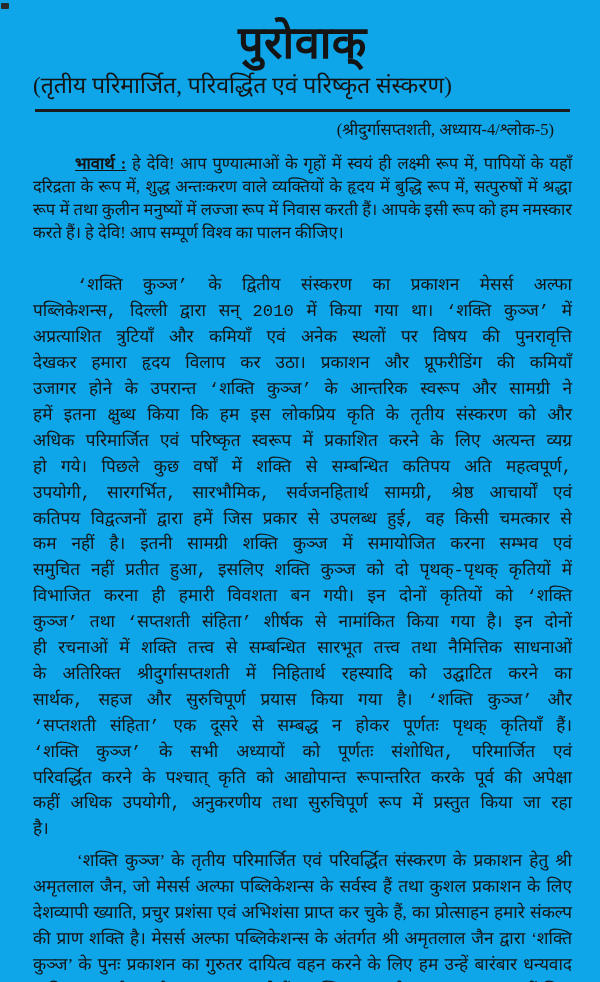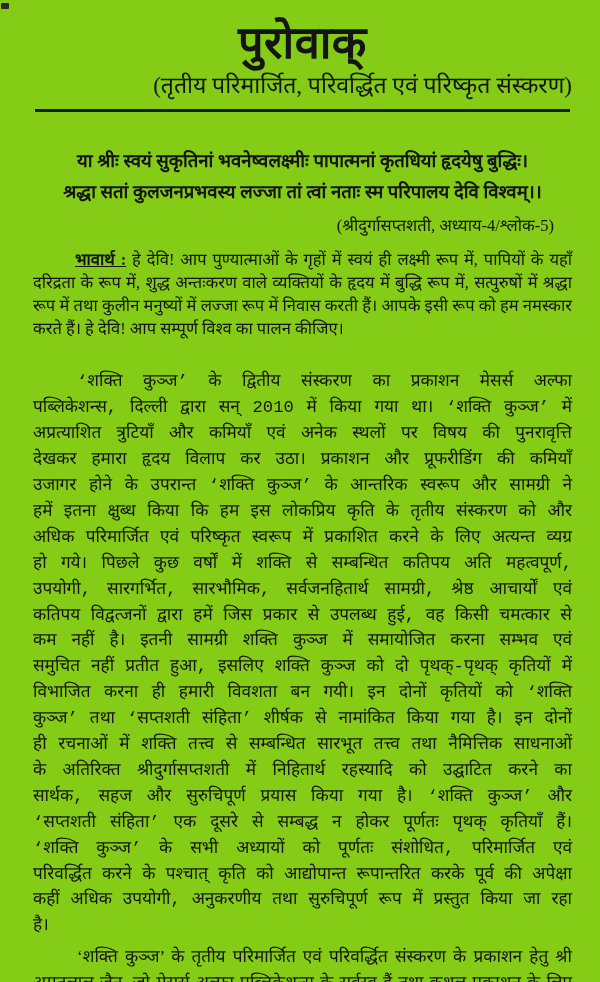--- a/index.html
+++ b/index.html
@@ -1,21 +1,21 @@
 <!DOCTYPE html>
 <html lang="hi"><head>
 <meta charset="utf-8">
 <style>
   html, body { margin: 0; padding: 0; background: #e8e8e8; }
   .page {
     position: relative;
     width: 600px;
     height: 982px;
     margin: 0 auto;
-    background: #84cc16;
+    background: #0ea5e9;
     color: #141414;
     font-family: "Liberation Serif", "DejaVu Serif", serif;
     overflow: hidden;
     box-sizing: border-box;
   }
   .content {
     padding: 0 28px 0 33px;
   }
   .speck {
     position: absolute;
@@ -29,21 +29,21 @@
   .title {
     margin: 18px 0 0 0;
     text-align: center;
     font-size: 45px;
     line-height: 1.15;
     font-weight: bold;
     letter-spacing: 0.5px;
   }
   .subtitle {
     margin: 2px 0 0 0;
-    text-align: right;
+    text-align: left;
     font-size: 23px;
     line-height: 1.2;
     font-weight: normal;
   }
   .rule {
     border: none;
     border-top: 3px solid #1c1c1c;
     margin: 10px 2px 0 2px;
   }
   .verse {
@@ -82,24 +82,20 @@
 <div class="page">
   <div class="speck"></div>
   <div class="content">
 
     <h1 class="title">पुरोवाक्</h1>
 
     <div class="subtitle">(तृतीय परिमार्जित, परिवर्द्धित एवं परिष्कृत संस्करण)</div>
 
     <hr class="rule">
 
-    <div class="verse">
-      <div>या श्रीः स्वयं सुकृतिनां भवनेष्वलक्ष्मीः पापात्मनां कृतधियां हृदयेषु बुद्धिः।</div>
-      <div>श्रद्धा सतां कुलजनप्रभवस्य लज्जा तां त्वां नताः स्म परिपालय देवि विश्वम्।।</div>
-    </div>
 
     <div class="attribution">(श्रीदुर्गासप्तशती, अध्याय-4/श्लोक-5)</div>
 
     <p class="bhavarth">
       <span class="label">भावार्थ :</span>
       <span>हे देवि! आप पुण्यात्माओं के गृहों में स्वयं ही लक्ष्मी रूप में, पापियों के यहाँ दरिद्रता के रूप में, शुद्ध अन्तःकरण वाले व्यक्तियों के हृदय में बुद्धि रूप में, सत्पुरुषों में श्रद्धा रूप में तथा कुलीन मनुष्यों में लज्जा रूप में निवास करती हैं। आपके इसी रूप को हम नमस्कार करते हैं। हे देवि! आप सम्पूर्ण विश्व का पालन कीजिए।</span>
     </p>
 
     <p class="body-para para-1">‘शक्ति कुञ्ज’ के द्वितीय संस्करण का प्रकाशन मेसर्स अल्फा पब्लिकेशन्स, दिल्ली द्वारा सन् 2010 में किया गया था। ‘शक्ति कुञ्ज’ में अप्रत्याशित त्रुटियाँ और कमियाँ एवं अनेक स्थलों पर विषय की पुनरावृत्ति देखकर हमारा हृदय विलाप कर उठा। प्रकाशन और प्रूफरीडिंग की कमियाँ उजागर होने के उपरान्त ‘शक्ति कुञ्ज’ के आन्तरिक स्वरूप और सामग्री ने हमें इतना क्षुब्ध किया कि हम इस लोकप्रिय कृति के तृतीय संस्करण को और अधिक परिमार्जित एवं परिष्कृत स्वरूप में प्रकाशित करने के लिए अत्यन्त व्यग्र हो गये। पिछले कुछ वर्षों में शक्ति से सम्बन्धित कतिपय अति महत्वपूर्ण, उपयोगी, सारगर्भित, सारभौमिक, सर्वजनहितार्थ सामग्री, श्रेष्ठ आचार्यों एवं कतिपय विद्वत्जनों द्वारा हमें जिस प्रकार से उपलब्ध हुई, वह किसी चमत्कार से कम नहीं है। इतनी सामग्री शक्ति कुञ्ज में समायोजित करना सम्भव एवं समुचित नहीं प्रतीत हुआ, इसलिए शक्ति कुञ्ज को दो पृथक्-पृथक् कृतियों में विभाजित करना ही हमारी विवशता बन गयी। इन दोनों कृतियों को ‘शक्ति कुञ्ज’ तथा ‘सप्तशती संहिता’ शीर्षक से नामांकित किया गया है। इन दोनों ही रचनाओं में शक्ति तत्त्व से सम्बन्धित सारभूत तत्त्व तथा नैमित्तिक साधनाओं के अतिरिक्त श्रीदुर्गासप्तशती में निहितार्थ रहस्यादि को उद्घाटित करने का सार्थक, सहज और सुरुचिपूर्ण प्रयास किया गया है। ‘शक्ति कुञ्ज’ और ‘सप्तशती संहिता’ एक दूसरे से सम्बद्ध न होकर पूर्णतः पृथक् कृतियाँ हैं। ‘शक्ति कुञ्ज’ के सभी अध्यायों को पूर्णतः संशोधित, परिमार्जित एवं परिवर्द्धित करने के पश्चात् कृति को आद्योपान्त रूपान्तरित करके पूर्व की अपेक्षा कहीं अधिक उपयोगी, अनुकरणीय तथा सुरुचिपूर्ण रूप में प्रस्तुत किया जा रहा है।</p>
 

